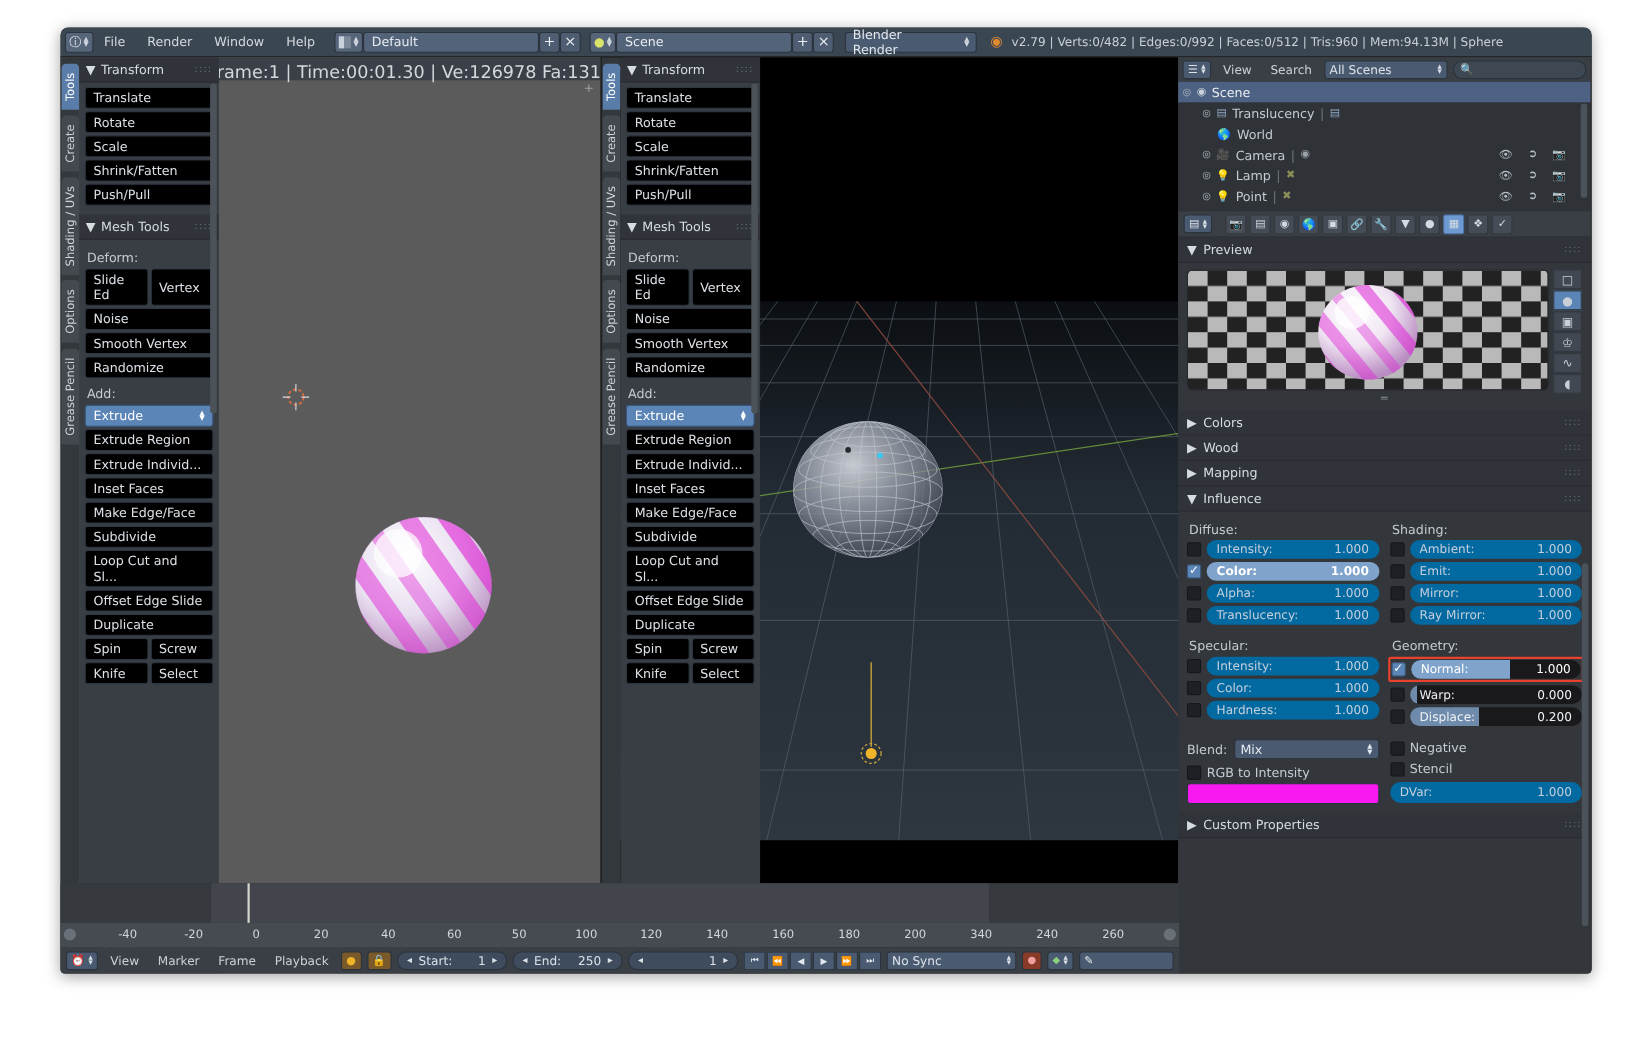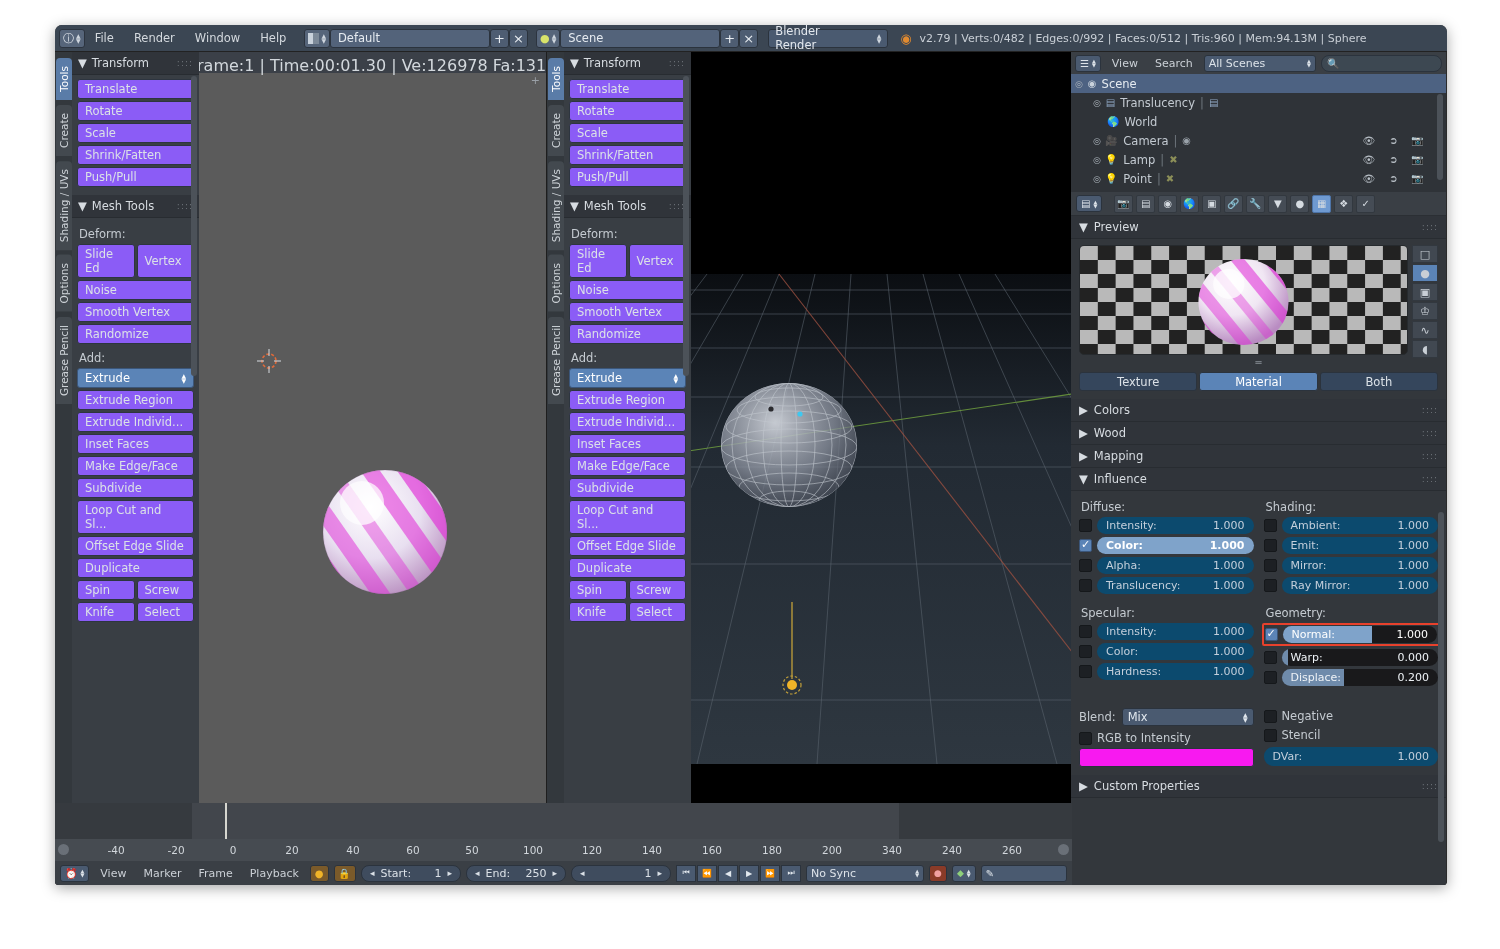--- a/index.html
+++ b/index.html
@@ -86,21 +86,21 @@
     position: relative; display: flex; flex-direction: column;
   }
   .panel-head {
     background: #30343a; color: #d7dce1; font-size: 11.5px;
     padding: 4px 6px; display: flex; align-items: center; gap: 5px;
     border-bottom: 1px solid #282c31;
   }
   .panel-head .grip { margin-left: auto; color: #6c7278; font-size: 9px; letter-spacing: 1px; }
   .tbody { padding: 4px 5px 0 5px; }
   .tbtn {
-    background: #8b5cf6; border: 1px solid #2d3540; border-radius: 3px;
+    background: #000000; border: 1px solid #2d3540; border-radius: 3px;
     color: #dbe1e7; font-size: 11.5px; padding: 2px 7px; margin-bottom: 2px;
     display: flex; align-items: center;
   }
   .tbtn.sel { background: #5b84b7; border-color: #3b567a; color: #fff; }
   .tbtn .sp { margin-left: auto; display: flex; flex-direction: column; font-size: 6px; line-height: 5px; }
   .trow { display: flex; gap: 2px; margin-bottom: 2px; }
   .trow .tbtn { flex: 1; margin-bottom: 0; }
   .tlabel { color: #c5cbd1; font-size: 11.5px; padding: 5px 2px 3px 2px; }
   .shelf-scroll {
     position: absolute; right: 2px; top: 24px; width: 6px; height: 300px;
@@ -191,21 +191,21 @@
   .ckbox.on { background: #5b84b7; border-color: #3b567a; position: relative; }
   .ckbox.on::after {
     content: "✓"; position: absolute; left: 1px; top: -2px;
     font-size: 11px; color: #fff;
   }
   .slider {
     flex: 1; height: 17px; border-radius: 9px; background: #7091b8;
     display: flex; align-items: center; justify-content: space-between;
     padding: 0 9px; font-size: 11px; color: #eef2f6; overflow: hidden;
   }
-  .slider.dim { background: #0c4a6e; color: #c4cfdb; }
+  .slider.dim { background: #0369a1; color: #c4cfdb; }
   .slider.act { background: #7fa3ca; color: #fff; font-weight: bold; }
   .slider.split {
     background: linear-gradient(to right, #7fa3ca 0 58%, #19191b 58% 100%);
     color: #fff;
   }
   .slider.p20 { background: linear-gradient(to right, #6f8bab 0 40%, #19191b 40% 100%); }
   .slider.p0 { background: linear-gradient(to right, #6f8bab 0 4%, #19191b 4% 100%); }
   .hlbox { border: 2px solid #e8412c; border-radius: 2px; padding: 1px; margin: 1px -2px; }
   .drop {
     height: 18px; background: #4a5a70; border: 1px solid #2b333d; border-radius: 3px;
@@ -736,25 +736,20 @@
               <div class="prev-side">
                 <div class="prev-ic">□</div>
                 <div class="prev-ic active">●</div>
                 <div class="prev-ic">▣</div>
                 <div class="prev-ic">♔</div>
                 <div class="prev-ic">∿</div>
                 <div class="prev-ic">◖</div>
               </div>
             </div>
             <div style="text-align:center;color:#8a9098;font-size:10px;line-height:5px;margin-top:2px;">═</div>
-            <div class="seg3">
-              <div>Texture</div>
-              <div class="on">Material</div>
-              <div>Both</div>
-            </div>
           </div>
 
           <div class="pnl-head">
             <span>▶</span>
             <span>Colors</span>
             <span class="grip">::::</span>
           </div>
           <div class="pnl-head">
             <span>▶</span>
             <span>Wood</span>
@@ -887,21 +882,21 @@
                 <div class="ck-row">
                   <div class="ckbox"></div>
                   <div class="slider p20">
                     <span>Displace:</span>
                     <span>0.200</span>
                   </div>
                 </div>
               </div>
             </div>
 
-            <div class="grid2" style="margin-top:19px;">
+            <div class="grid2" style="margin-top:9px;">
               <div class="col">
                 <div class="rowflex">
                   <span class="lbl">Blend:</span>
                   <div class="drop" style="flex:1;">
                     <span>Mix</span>
                     <span class="sp">
                         <span>▲</span>
                         <span>▼</span>
                       </span>
                   </div>

